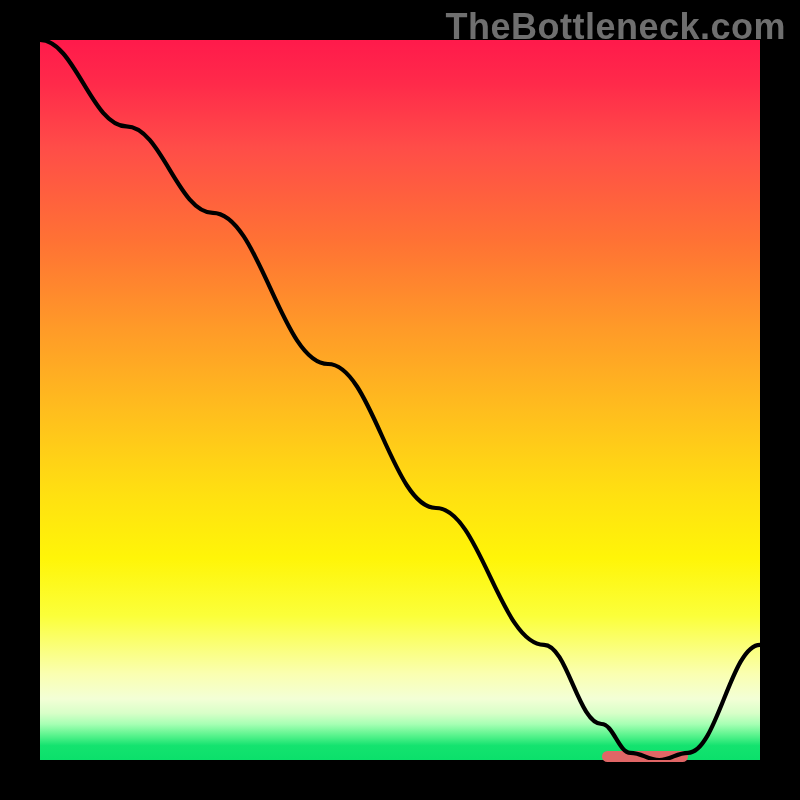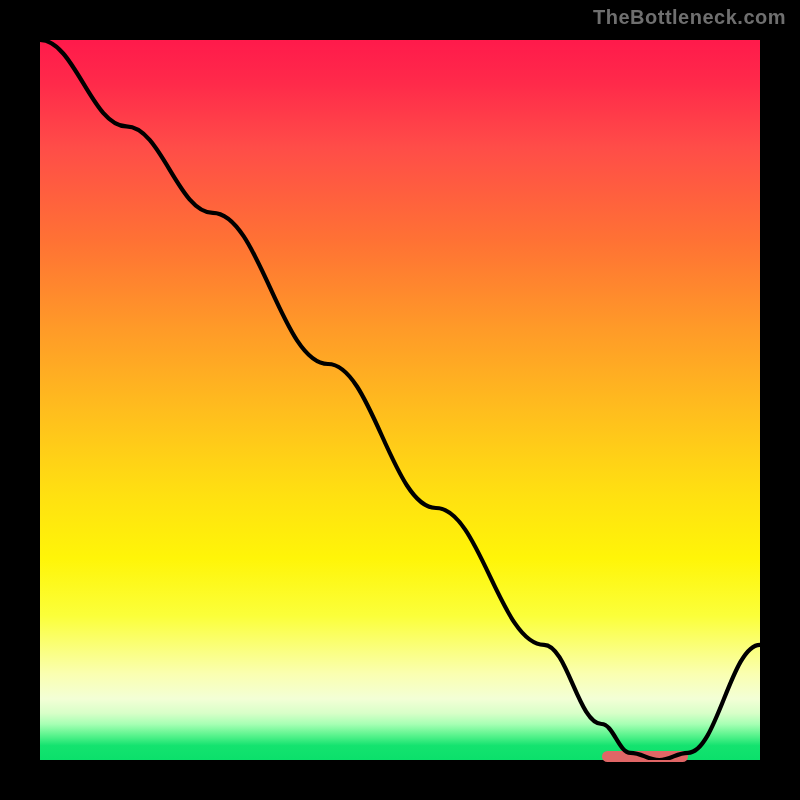--- a/index.html
+++ b/index.html
@@ -8,21 +8,21 @@
     position: relative;
     width: 800px;
     height: 800px;
     background: #000;
   }
   .watermark {
     position: absolute;
     top: 6px;
     right: 14px;
     font-family: Arial, Helvetica, sans-serif;
-    font-size: 20px;
+    font-size: 36px;
     font-weight: 700;
     color: #6f6f6f;
     letter-spacing: 0.5px;
     z-index: 10;
   }
   .plot {
     position: absolute;
     left: 40px;
     top: 40px;
     width: 720px;

